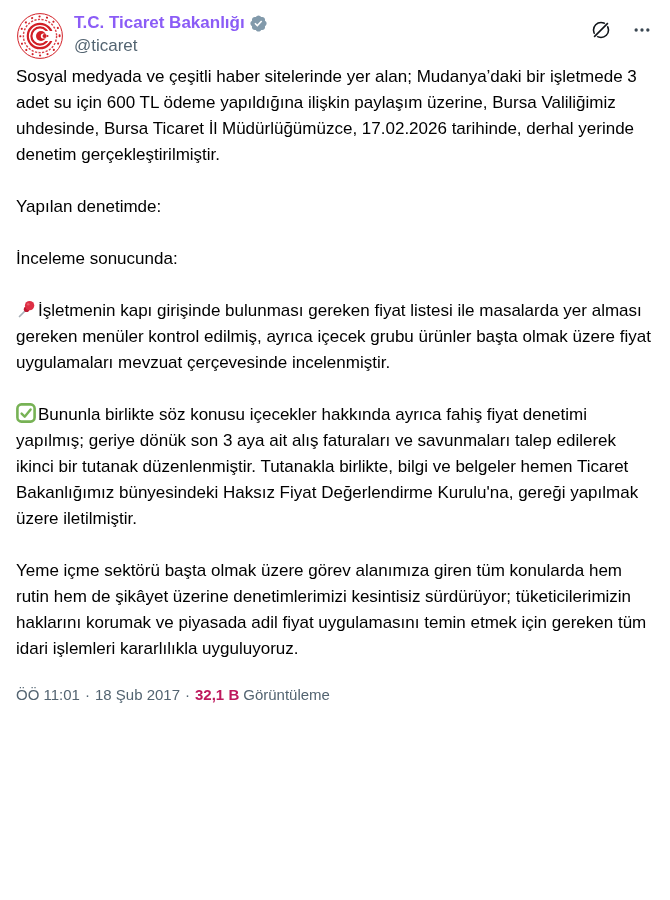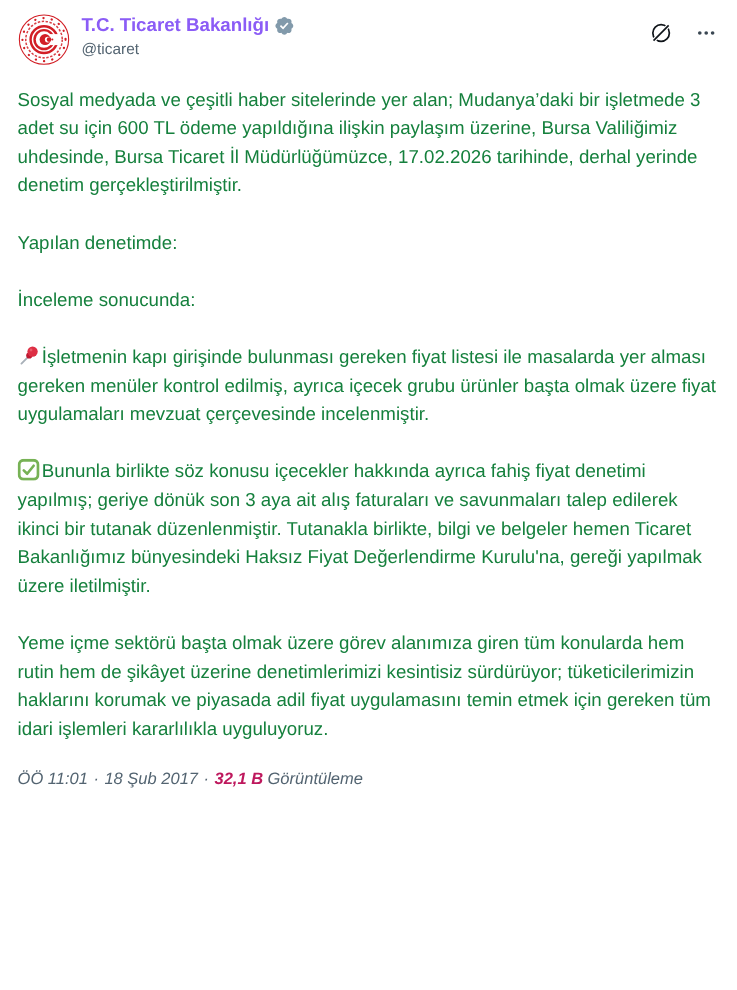--- a/index.html
+++ b/index.html
@@ -21,40 +21,40 @@
     overflow: hidden; flex: 0 0 48px; margin-right: 10px;
     cursor: pointer; background: #fff;
   }
   .names { flex: 1 1 auto; min-width: 0; padding-top: 1px; }
   .name-row { display: flex; align-items: center; gap: 4px; }
   .display-name {
     font-size: 17px; font-weight: 700; color: #8b5cf6;
     white-space: nowrap; cursor: pointer;
   }
   .verified-badge { display: inline-flex; cursor: pointer; margin-top: 1px; }
-  .handle { font-size: 14px; color: #536471; margin-top: 3px; cursor: pointer; }
+  .handle { font-size: 17px; color: #536471; margin-top: 3px; cursor: pointer; }
   .header-actions { display: flex; align-items: center; gap: 20px; padding-top: 7px; padding-right: 2px; }
   .icon-btn {
     background: none; border: none; padding: 0; margin: 0;
     cursor: pointer; display: inline-flex; align-items: center;
   }
 
   
-  .tweet-body { margin-top: 18px; font-size: 17px; line-height: 26px; color: #15803d; }
+  .tweet-body { margin-top: 4px; font-size: 17px; line-height: 26px; color: #000000; }
   .tweet-body p { margin: 0 0 26px 0; }
   .tweet-body p:last-child { margin-bottom: 0; }
   .emoji {
     display: inline-block; width: 20px; height: 20px;
     vertical-align: -3px; margin-right: 2px;
   }
 
   
   .tweet-footer {
     margin-top: 24px; font-size: 15px; color: #536471;
-    display: flex; align-items: baseline; flex-wrap: wrap; font-style: italic;
+    display: flex; align-items: baseline; flex-wrap: wrap;
   }
   .tweet-footer .sep { margin: 0 5px; }
   .views-count { color: #be185d; font-weight: 700; margin-right: 4px; }
 </style>
 </head>
 <body>
 
 <article class="tweet-card">
 
   <div class="tweet-header">

